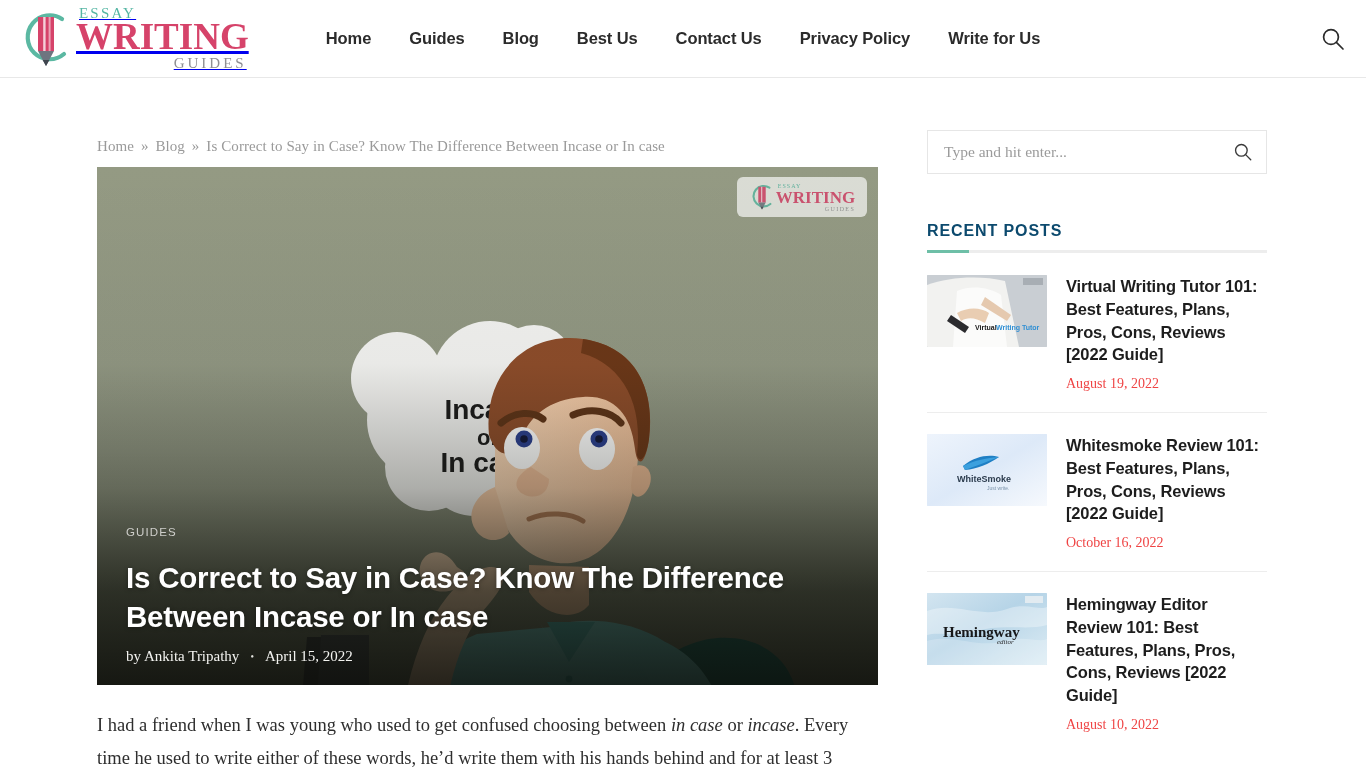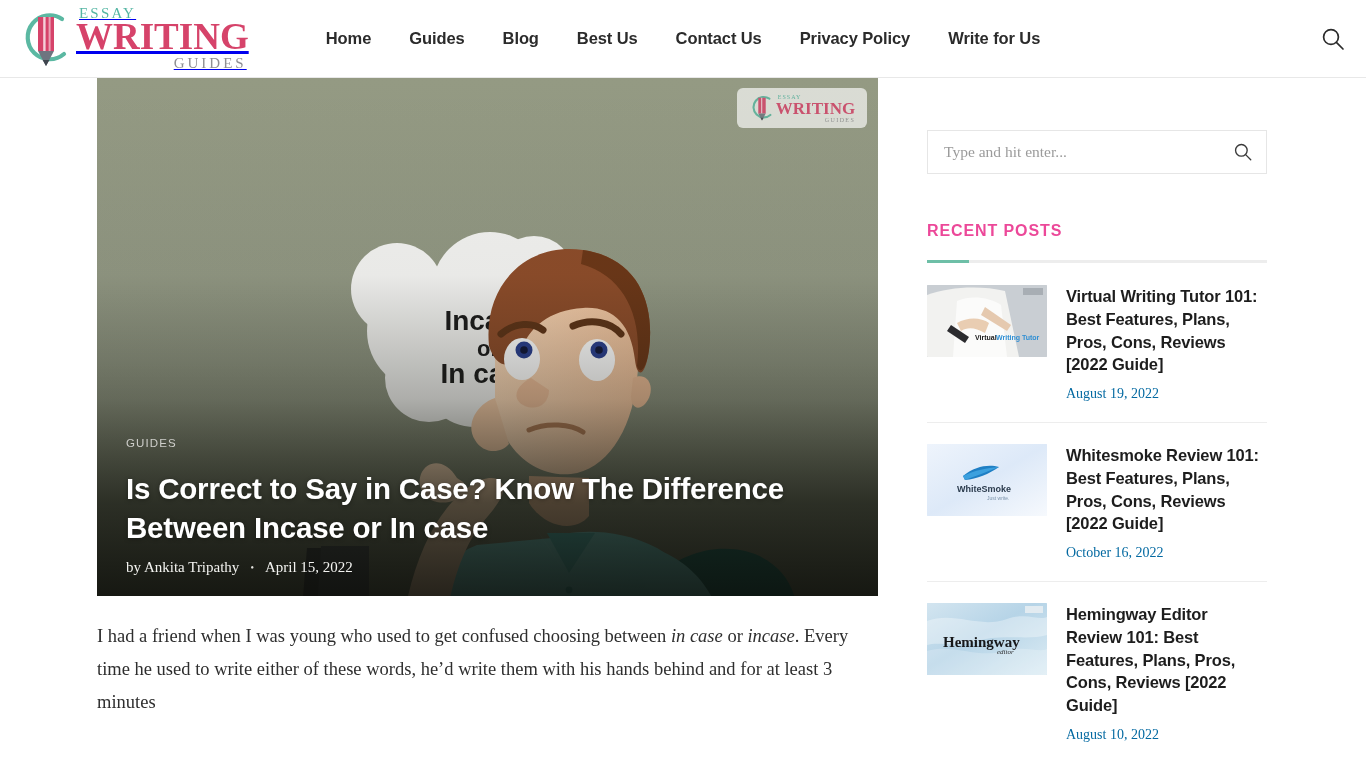--- a/index.html
+++ b/index.html
@@ -178,22 +178,22 @@
   .search-box input::placeholder { color: #9b9b9b; }
   .search-box-icon {
     position: absolute; right: 13px; top: 50%;
     transform: translateY(-50%);
     cursor: pointer; line-height: 0;
   }
 
   .widget { margin-top: 48px; }
   .widget-title {
     font-size: 16px; font-weight: 700;
-    letter-spacing: 0.9px; color: #ec4899;
-    padding-bottom: 20px;
+    letter-spacing: 0.9px; color: #0c4a6e;
+    padding-bottom: 10px;
   }
   .widget-rule {
     height: 3px; width: 100%;
     background: #ededed; position: relative;
     margin-bottom: 22px;
   }
   .widget-rule::after {
     content: ""; position: absolute; left: 0; top: 0;
     width: 42px; height: 3px; background: #6ebfa7;
   }
@@ -214,21 +214,21 @@
   }
   .post-info { flex: 1 1 auto; min-width: 0; }
   .post-title {
     font-size: 16.5px; font-weight: 700;
     line-height: 1.38; color: #1d1d1d;
     letter-spacing: -0.15px;
     text-decoration: none; display: block;
   }
   .post-date {
     font-family: "Liberation Serif", serif;
-    font-size: 14px; color: #0369a1;
+    font-size: 14px; color: #ef4444;
     margin-top: 10px;
   }
 
   
   .thumb-vwt { width:100%; height:100%; background:#cfd4d8; position:relative; }
   .thumb-ws  { width:100%; height:100%; background:linear-gradient(135deg,#eef3fb 0%,#dfe9f8 55%,#f4f7fd 100%); position:relative; }
   .thumb-hw  { width:100%; height:100%; background:linear-gradient(130deg,#cfe2ee 0%,#b9d6e8 40%,#dbeaf3 75%,#c7dfed 100%); position:relative; }
 </style>
 </head>
 <body>
@@ -266,20 +266,27 @@
       <circle cx="11" cy="11" r="7.4" fill="none" stroke="#2b2b2b" stroke-width="1.7"></circle>
       <line x1="16.4" y1="16.4" x2="23" y2="23" stroke="#2b2b2b" stroke-width="1.7" stroke-linecap="round"></line>
     </svg>
   </button>
 </header>
 
 <div class="page">
 
   <main class="content-col">
 
+    <div class="breadcrumb">
+      <a href="#">Home</a>
+      <span class="sep">»</span>
+      <a href="#">Blog</a>
+      <span class="sep">»</span>
+      <span>Is Correct to Say in Case? Know The Difference Between Incase or In case</span>
+    </div>
 
     <article class="hero">
 
       <svg class="hero-art" viewBox="0 0 781 518" preserveAspectRatio="none">
         <defs>
           <linearGradient id="bgg" x1="0" y1="0" x2="0" y2="1">
             <stop offset="0%" stop-color="#949a83"></stop>
             <stop offset="55%" stop-color="#8d9380"></stop>
             <stop offset="100%" stop-color="#6f7462"></stop>
           </linearGradient>

